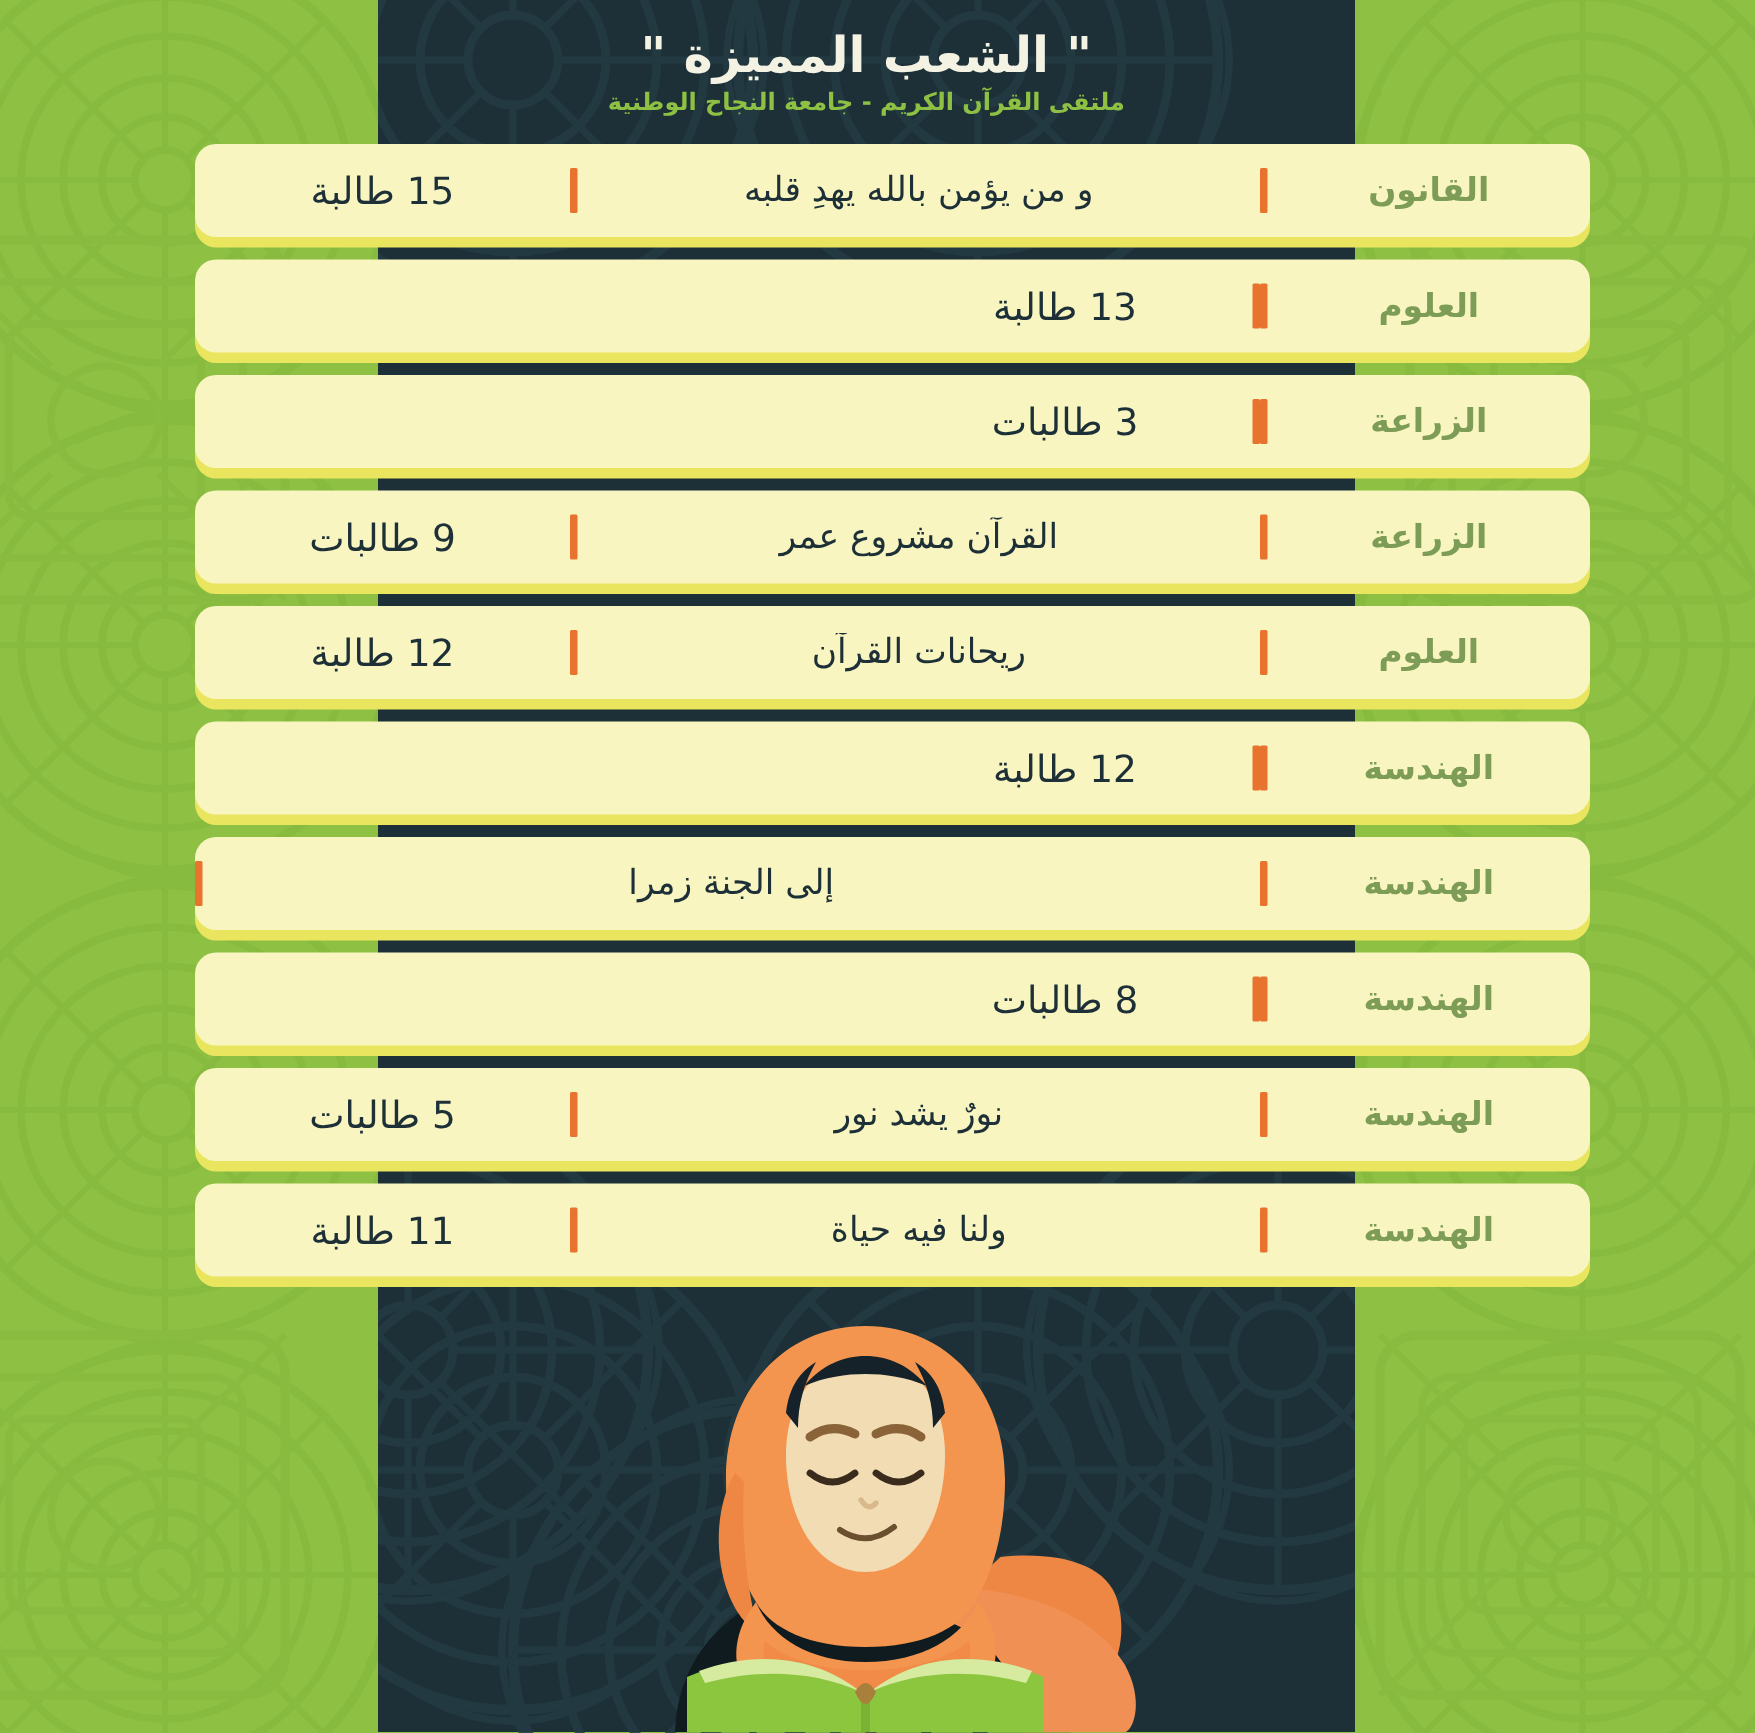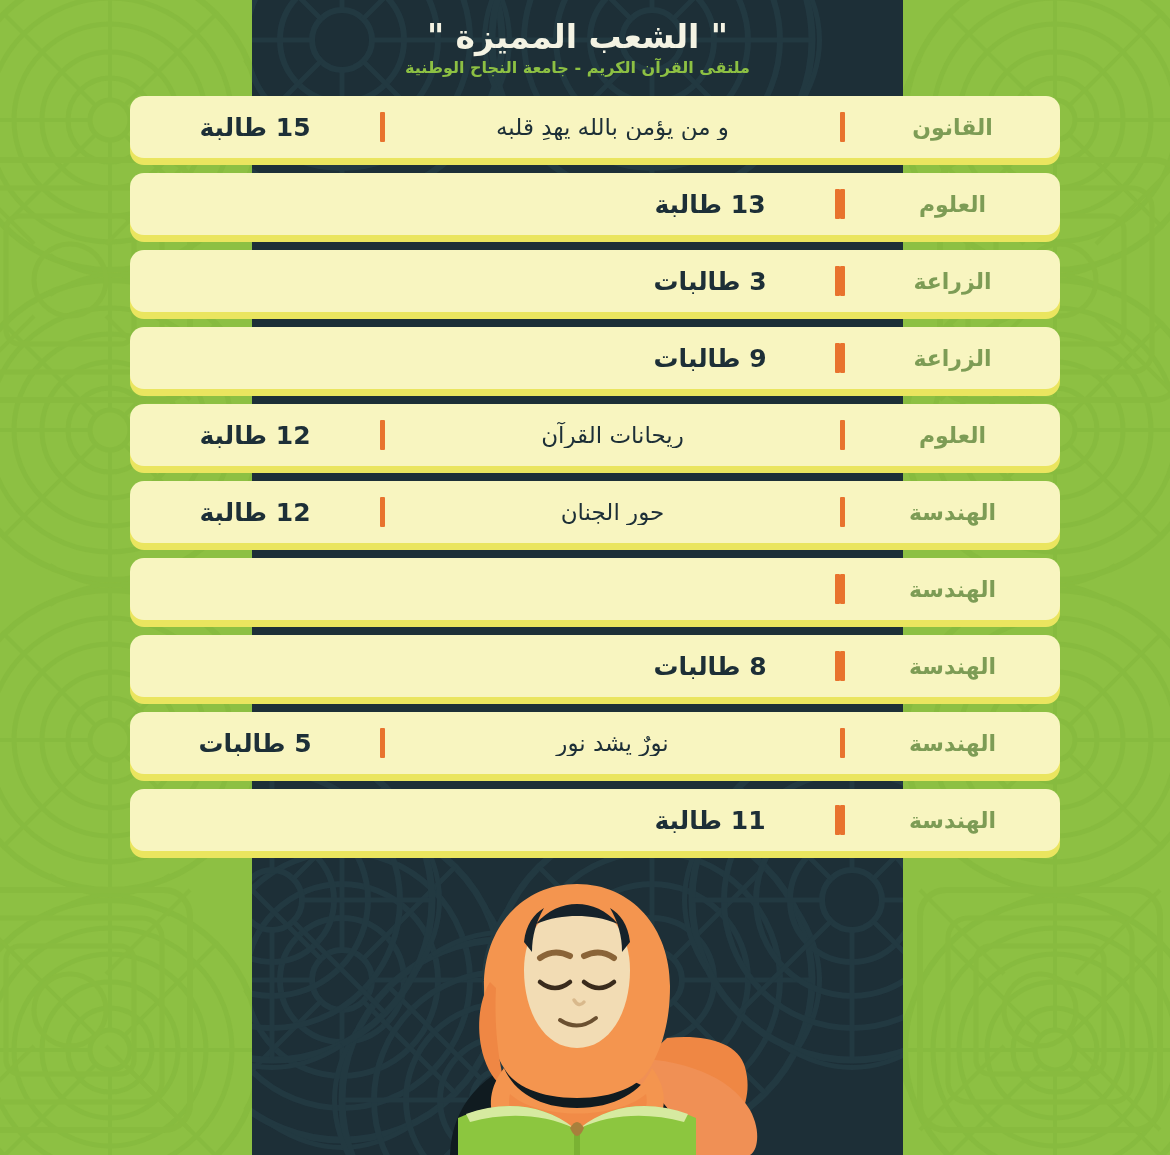--- a/index.html
+++ b/index.html
@@ -110,21 +110,21 @@
     white-space:nowrap;
     overflow:hidden;
   }
 
   .cell-count {
     width:250px;
     flex:0 0 250px;
     text-align:center;
     color:#1d2f37;
     font-size:25px;
-    font-weight:bold;
+    font-weight:normal;
   }
 
   
   #illustration {
     position:absolute;
     left:252px; top:862px;
     width:651px; height:293px;
     z-index:6;
     overflow:hidden;
   }
@@ -235,58 +235,60 @@
     </div>
     <div class="row-card">
       <div class="cell-faculty">الزراعة</div>
       <div class="sep"></div>
       <div class="sep"></div>
       <div class="cell-count">3 طالبات</div>
     </div>
     <div class="row-card">
       <div class="cell-faculty">الزراعة</div>
       <div class="sep"></div>
+      <div class="cell-name">القرآن مشروع عمر</div>
       <div class="sep"></div>
       <div class="cell-count">9 طالبات</div>
     </div>
     <div class="row-card">
       <div class="cell-faculty">العلوم</div>
       <div class="sep"></div>
       <div class="cell-name">ريحانات القرآن</div>
       <div class="sep"></div>
       <div class="cell-count">12 طالبة</div>
     </div>
     <div class="row-card">
       <div class="cell-faculty">الهندسة</div>
       <div class="sep"></div>
-      <div class="cell-name">حور الجنان</div>
       <div class="sep"></div>
       <div class="cell-count">12 طالبة</div>
     </div>
     <div class="row-card">
       <div class="cell-faculty">الهندسة</div>
       <div class="sep"></div>
+      <div class="cell-name">إلى الجنة زمرا</div>
       <div class="sep"></div>
     </div>
     <div class="row-card">
       <div class="cell-faculty">الهندسة</div>
       <div class="sep"></div>
       <div class="sep"></div>
       <div class="cell-count">8 طالبات</div>
     </div>
     <div class="row-card">
       <div class="cell-faculty">الهندسة</div>
       <div class="sep"></div>
       <div class="cell-name">نورٌ يشد نور</div>
       <div class="sep"></div>
       <div class="cell-count">5 طالبات</div>
     </div>
     <div class="row-card">
       <div class="cell-faculty">الهندسة</div>
       <div class="sep"></div>
+      <div class="cell-name">ولنا فيه حياة</div>
       <div class="sep"></div>
       <div class="cell-count">11 طالبة</div>
     </div>
   </div>
 
 <div id="illustration">
   <svg width="651" height="293" viewBox="0 0 651 293" aria-hidden="true">
     <defs>
       <clipPath id="illoClip">
           <rect x="0" y="0" width="651" height="293"></rect>

